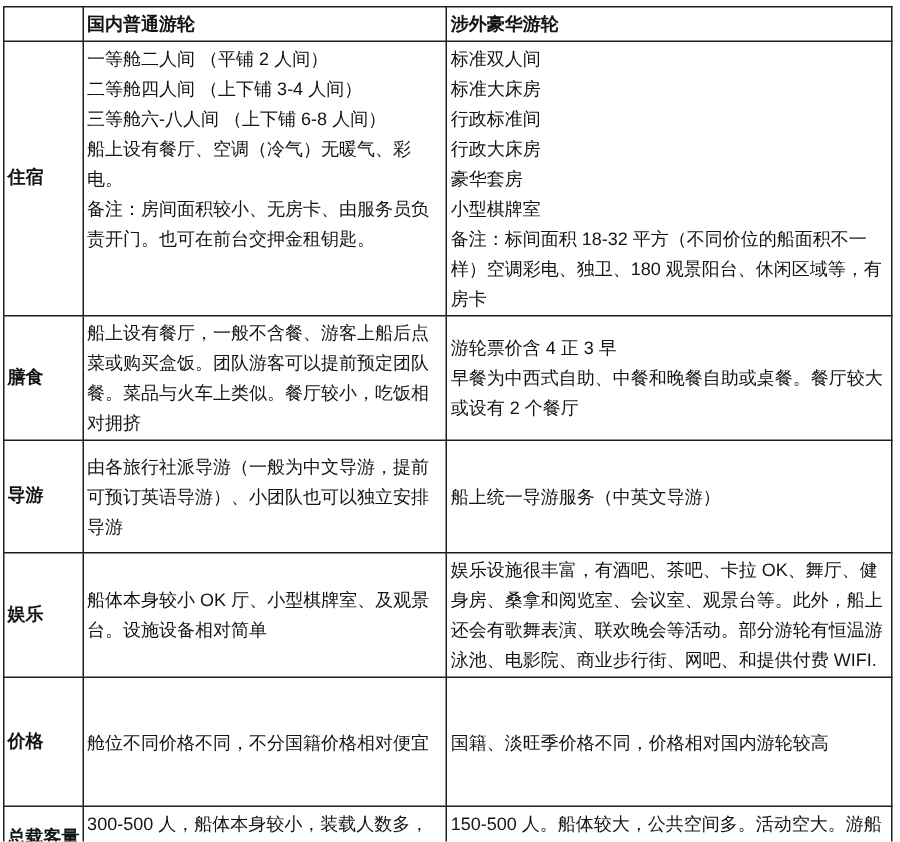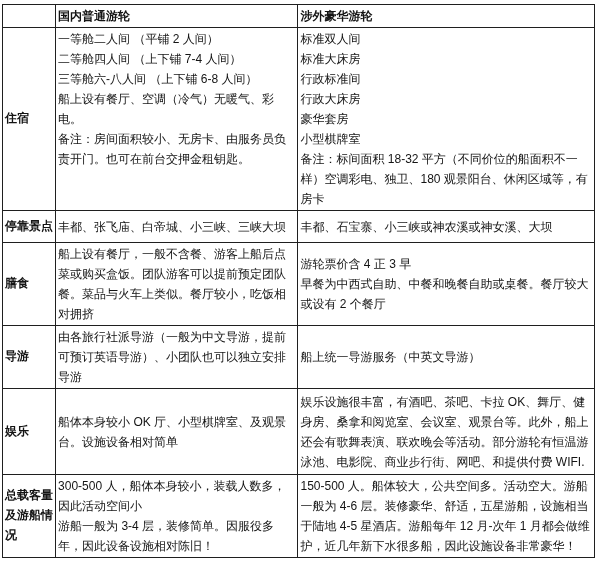--- a/index.html
+++ b/index.html
@@ -71,42 +71,33 @@
         <th></th>
         <th>国内普通游轮</th>
         <th>涉外豪华游轮</th>
       </tr>
     </thead>
   <tbody>
       <tr>
         <th>住宿</th>
         <td>
           <div class="p">一等舱二人间 （平铺 2 人间）</div>
-          <div class="p">二等舱四人间 （上下铺 7-4 人间）</div>
+          <div class="p">二等舱四人间 （上下铺 3-4 人间）</div>
           <div class="p">三等舱六-八人间 （上下铺 6-8 人间）</div>
           <div class="p">船上设有餐厅、空调（冷气）无暖气、彩电。</div>
           <div class="p">备注：房间面积较小、无房卡、由服务员负责开门。也可在前台交押金租钥匙。</div>
         </td>
         <td>
           <div class="p">标准双人间</div>
           <div class="p">标准大床房</div>
           <div class="p">行政标准间</div>
           <div class="p">行政大床房</div>
           <div class="p">豪华套房</div>
           <div class="p">小型棋牌室</div>
           <div class="p">备注：标间面积 18-32 平方（不同价位的船面积不一样）空调彩电、独卫、180 观景阳台、休闲区域等，有房卡</div>
-        </td>
-      </tr>
-      <tr>
-        <th>停靠景点</th>
-        <td>
-          <div class="p">丰都、张飞庙、白帝城、小三峡、三峡大坝</div>
-        </td>
-        <td>
-          <div class="p">丰都、石宝寨、小三峡或神农溪或神女溪、大坝</div>
         </td>
       </tr>
       <tr>
         <th>膳食</th>
         <td>
           <div class="p">船上设有餐厅，一般不含餐、游客上船后点菜或购买盒饭。团队游客可以提前预定团队餐。菜品与火车上类似。餐厅较小，吃饭相对拥挤</div>
         </td>
         <td>
           <div class="p">游轮票价含 4 正 3 早</div>
           <div class="p">早餐为中西式自助、中餐和晚餐自助或桌餐。餐厅较大或设有 2 个餐厅</div>
@@ -124,20 +115,29 @@
       <tr>
         <th>娱乐</th>
         <td>
           <div class="p">船体本身较小 OK 厅、小型棋牌室、及观景台。设施设备相对简单</div>
         </td>
         <td>
           <div class="p">娱乐设施很丰富，有酒吧、茶吧、卡拉 OK、舞厅、健身房、桑拿和阅览室、会议室、观景台等。此外，船上还会有歌舞表演、联欢晚会等活动。部分游轮有恒温游泳池、电影院、商业步行街、网吧、和提供付费 WIFI.</div>
         </td>
       </tr>
       <tr>
+        <th>价格</th>
+        <td>
+          <div class="p">舱位不同价格不同，不分国籍价格相对便宜</div>
+        </td>
+        <td>
+          <div class="p">国籍、淡旺季价格不同，价格相对国内游轮较高</div>
+        </td>
+      </tr>
+      <tr>
         <th>总载客量及游船情况</th>
         <td>
           <div class="p">300-500 人，船体本身较小，装载人数多，因此活动空间小</div>
           <div class="p">游船一般为 3-4 层，装修简单。因服役多年，因此设备设施相对陈旧！</div>
         </td>
         <td>
           <div class="p">150-500 人。船体较大，公共空间多。活动空大。游船一般为 4-6 层。装修豪华、舒适，五星游船，设施相当于陆地 4-5 星酒店。游船每年 12 月-次年 1 月都会做维护，近几年新下水很多船，因此设施设备非常豪华！</div>
         </td>
       </tr>
     </tbody>

